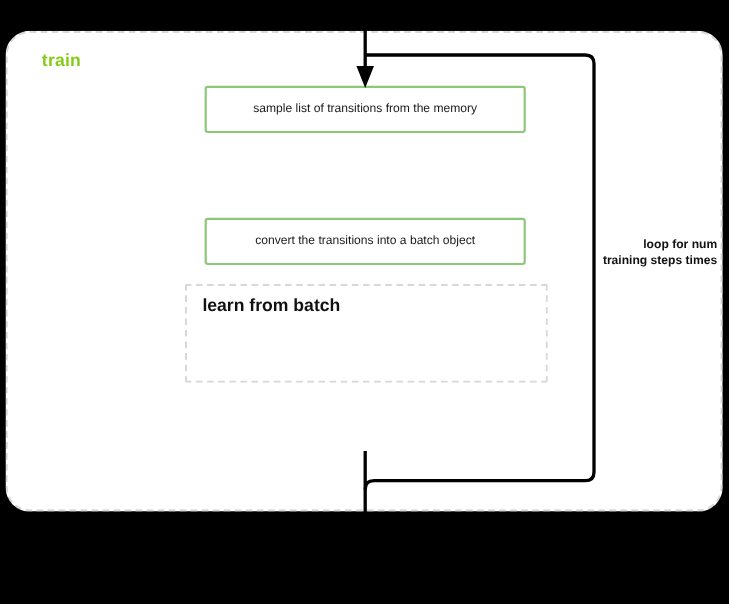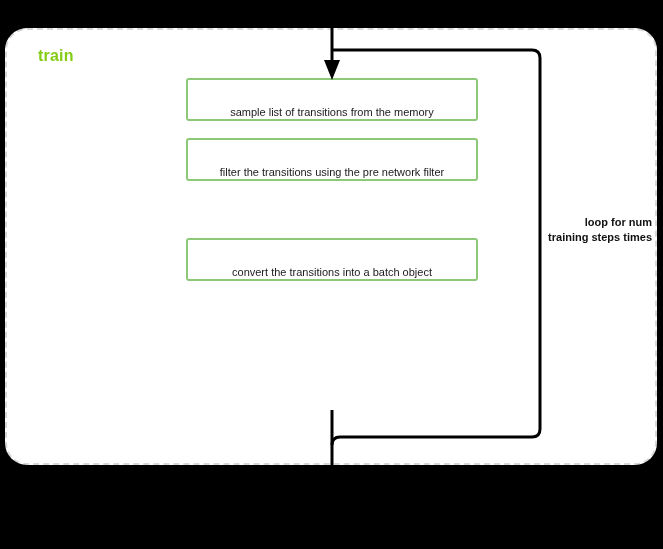--- a/index.html
+++ b/index.html
@@ -45,34 +45,34 @@
   .step-box {
     position: absolute;
     left: 186px;
     width: 292px;
     height: 43px;
     box-sizing: border-box;
     background: #ffffff;
     border: 2.5px solid #8cc878;
     border-radius: 3px;
     display: flex;
-    align-items: flex-end;
+    align-items: center;
     justify-content: center;
   }
   .step-box .step-label {
     font-size: 11px;
     color: #1a1a1a;
     line-height: 1.2;
     text-align: center;
     white-space: nowrap;
   }
 
   .step-1 { top: 78px; }
   .step-2 { top: 138px; }
-  .step-3 { top: 198px; margin-top: 40px; }
+  .step-3 { top: 198px; }
   .step-4 { top: 367px; }
 
   
   .subproc-box {
     position: absolute;
     left: 168px;
     top: 258px;
     width: 330px;
     height: 90px;
     box-sizing: border-box;
@@ -120,28 +120,28 @@
 <div id="canvas">
 
   <div class="train-container"></div>
 
   <div class="train-title">train</div>
 
   <div class="step-box step-1">
     <span class="step-label">sample list of transitions from the memory</span>
   </div>
 
-  <div class="step-box step-2">
-    <span class="step-label">filter the transitions using the pre network filter</span>
-  </div>
 
   <div class="step-box step-3">
     <span class="step-label">convert the transitions into a batch object</span>
   </div>
 
+  <div class="subproc-box">
+    <div class="subproc-title">learn from batch</div>
+  </div>
 
 
   <svg class="flow-svg" viewBox="0 0 663 549">
 
     <path d="M332,0 L332,70" stroke="#000000" stroke-width="3" fill="none"></path>
     <polygon points="332,80 324,60 340,60" fill="#000000"></polygon>
 
     <path d="M332,50 L532,50 Q540,50 540,58 L540,429 Q540,437 532,437 L340,437 Q332,437 332,445 L332,490" stroke="#000000" stroke-width="3" fill="none" stroke-linecap="butt"></path>
 
     <path d="M332,410 L332,445" stroke="#000000" stroke-width="3" fill="none"></path>

